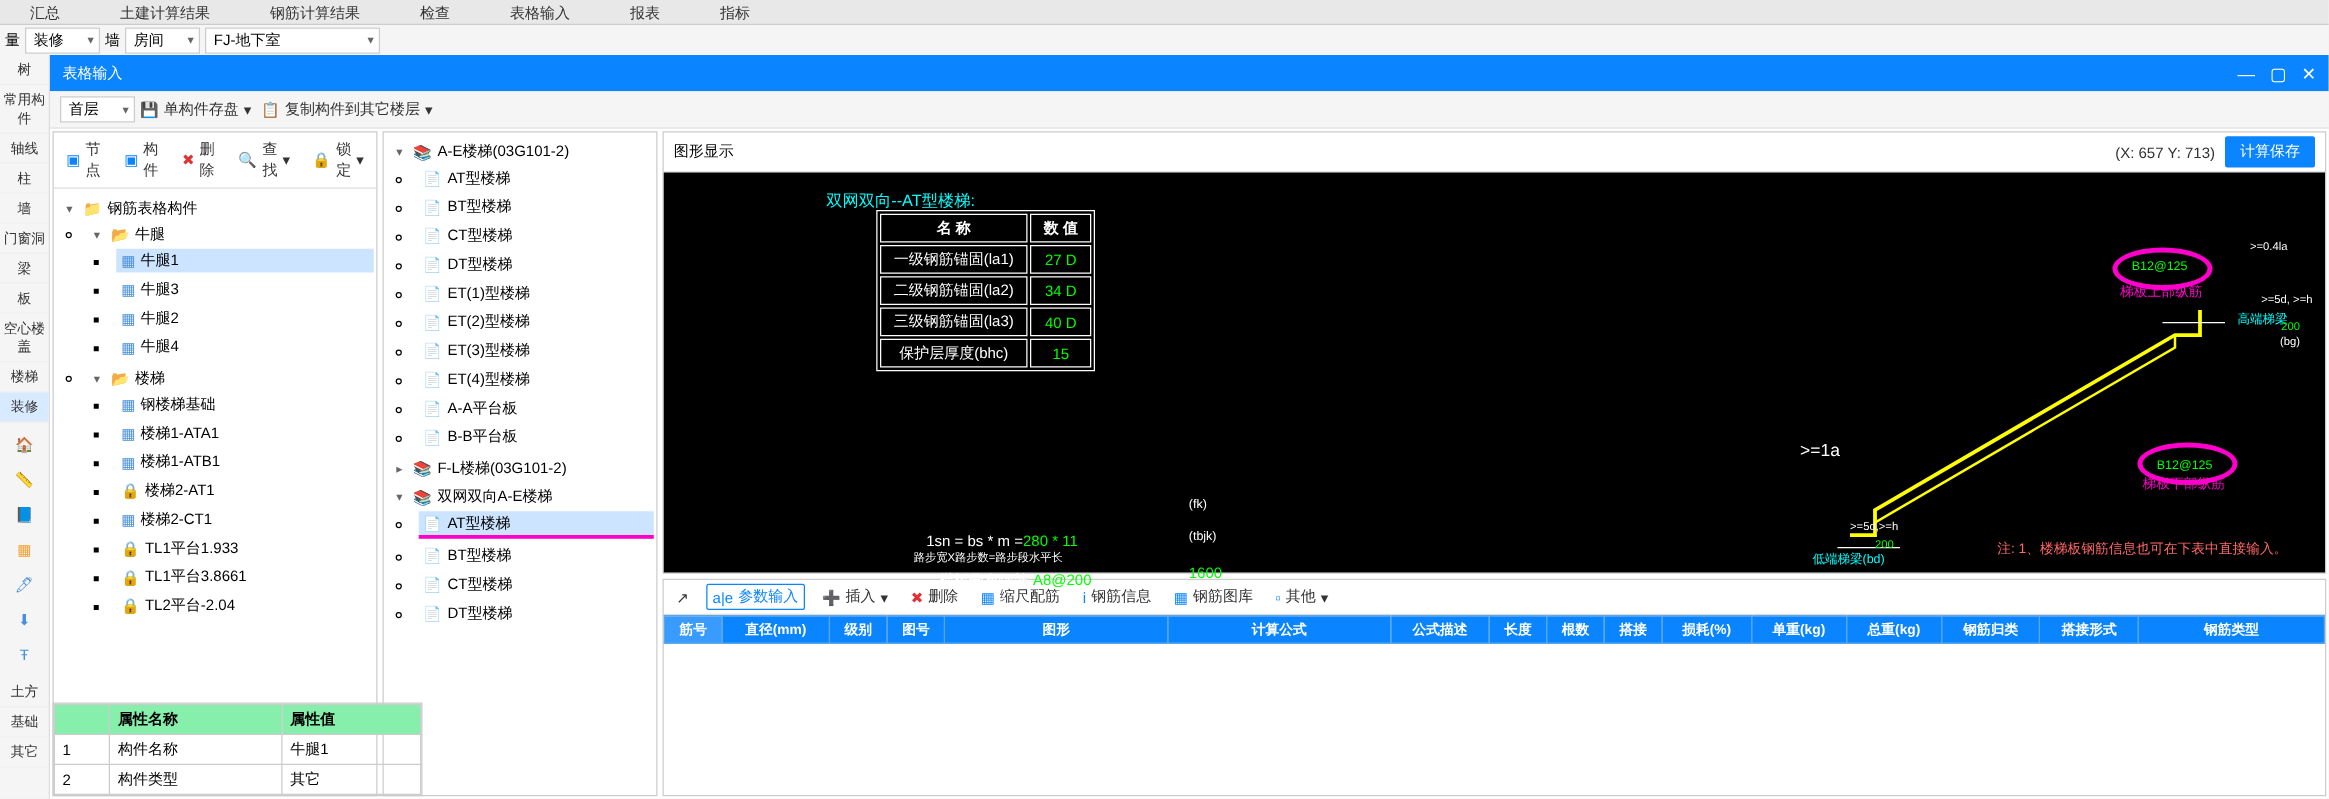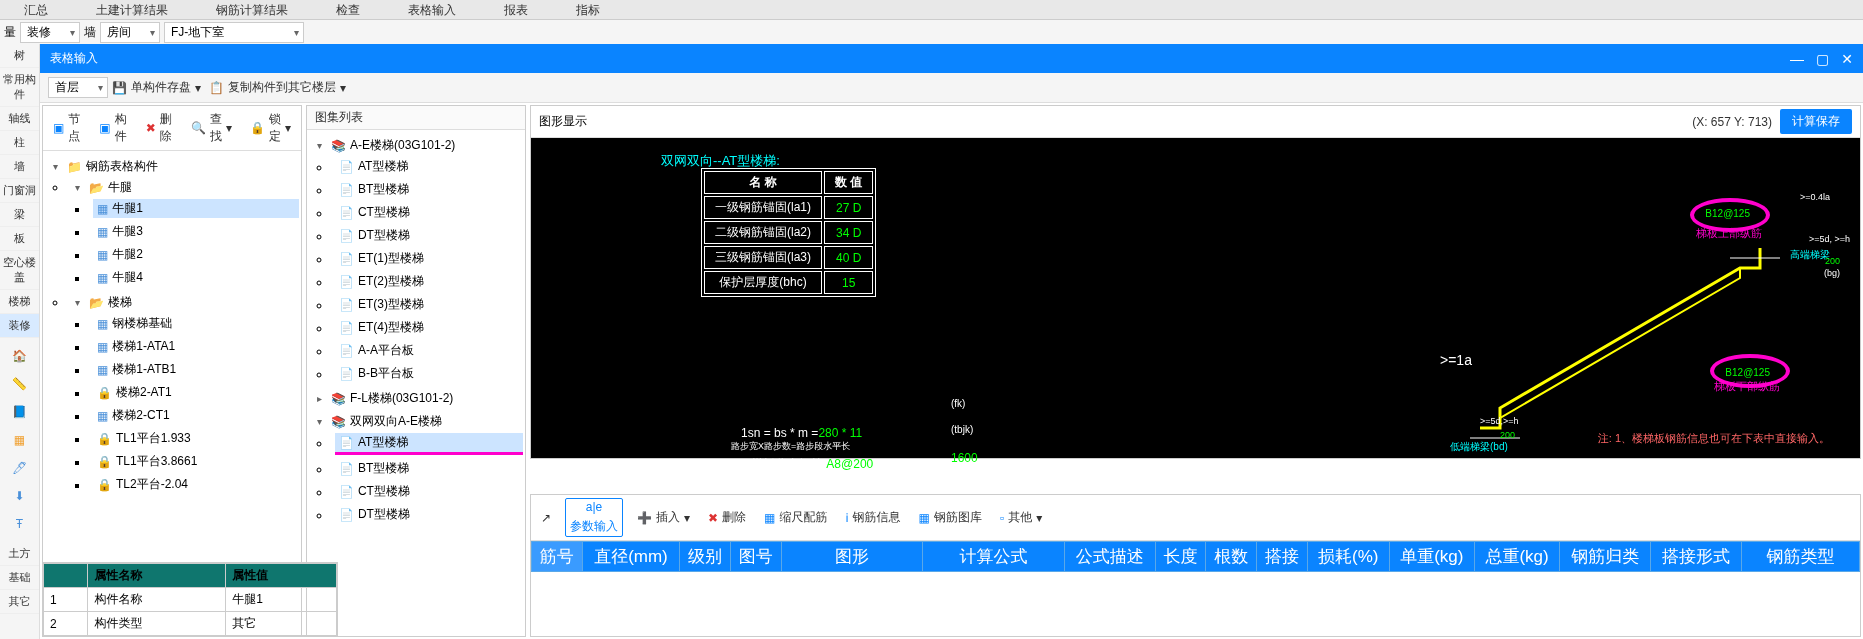--- a/index.html
+++ b/index.html
@@ -44,21 +44,21 @@
 .tree li { padding: 2px 0 2px 4px; white-space: nowrap; }
 .tree .row { display: flex; align-items: center; gap: 4px; padding: 1px 4px; cursor: pointer; }
 .tree .row.selected { background: #cce4ff; }
 .tree .children { padding-left: 18px; }
 .tree .toggle { width: 10px; color: #666; font-size: 10px; display: inline-block; }
 .tree .folder { color: #f0a030; }
 .tree .file { color: #4a90d9; }
 .tree .lock { color: #888; }
 .underline-pink { border-bottom: 3px solid #ff00cc; }
 
-.right-side { flex: 1; display: flex; flex-direction: column; gap: 31px; }
+.right-side { flex: 1; display: flex; flex-direction: column; }
 .canvas-header { padding: 3px 8px; border-bottom: 1px solid #ddd; display: flex; align-items: center; }
 .coords { margin-left: auto; color: #333; padding: 0 8px; }
 .save-btn { background: #0a84ff; color: #fff; padding: 4px 12px; cursor: pointer; border-radius: 2px; }
 .canvas { flex: 1; background: #000; position: relative; min-height: 320px; }
 
 .drawing-title { color: #0ff; position: absolute; top: 14px; left: 130px; font-size: 13px; }
 .params-table { position: absolute; top: 30px; left: 170px; border: 1px solid #fff; font-size: 11px; }
 .params-table th, .params-table td { border: 1px solid #fff; padding: 2px 10px; text-align: center; }
 .params-table th { color: #fff; }
 .params-table td.label { color: #fff; }
@@ -73,27 +73,27 @@
 .circle-mark { border: 4px solid #ff00cc; border-radius: 50%; position: absolute; }
 .pink-label { color: #ff00cc; position: absolute; font-size: 11px; }
 
 .footnote { position: absolute; bottom: 12px; right: 30px; color: #f66; font-size: 11px; }
 
 .bottom-strip { display: flex; }
 
 .props { width: 300px; border: 1px solid #ccc; margin: 2px; }
 .props table { width: 100%; border-collapse: collapse; }
 .props th, .props td { border: 1px solid #ccc; padding: 3px 6px; text-align: left; }
-.props th { background: #0f766e; }
+.props th { background: #86efac; }
 
 .grid-panel { flex: 1; border: 1px solid #ccc; margin: 2px; display: flex; flex-direction: column; }
 .grid-toolbar { padding: 3px 6px; border-bottom: 1px solid #ddd; display: flex; gap: 10px; align-items: center; }
-.grid-toolbar .tb-btn.active { color: #0a84ff; border: 1px solid #0a84ff; padding: 1px 4px; border-radius: 2px; flex-direction: column; }
+.grid-toolbar .tb-btn.active { color: #0a84ff; border: 1px solid #0a84ff; padding: 1px 4px; border-radius: 2px; }
 .grid { width: 100%; border-collapse: collapse; }
-.grid th { background: #0a84ff; color: #fff; border: 1px solid #5aa8e8; padding: 3px 4px; font-weight: normal; white-space: nowrap; font-size: 17px; }
+.grid th { background: #0a84ff; color: #fff; border: 1px solid #5aa8e8; padding: 3px 4px; font-weight: bold; white-space: nowrap; font-size: 11px; }
 .grid th:first-child { background: #3a9bff; }
 </style>
 </head>
 <body>
 
 <div class="main-tabs">
   <span class="main-tab">汇总</span>
   <span class="main-tab">土建计算结果</span>
   <span class="main-tab">钢筋计算结果</span>
   <span class="main-tab">检查</span>
@@ -272,21 +272,20 @@
                       </li>
                   </ul>
                 </li>
               </ul>
             </li>
           </ul>
         </div>
       </div>
 
       <div class="panel" style="width:220px">
-        <div class="panel-header">图集列表</div>
         <div class="panel-body">
           <ul class="tree">
             <li>
                 <div class="row">
                   <span class="toggle">▾</span>
                   <span style="color:#9b59b6">📚</span>
                   <span>A-E楼梯(03G101-2)</span>
                 </div>
               <ul class="children">
                 <li>

